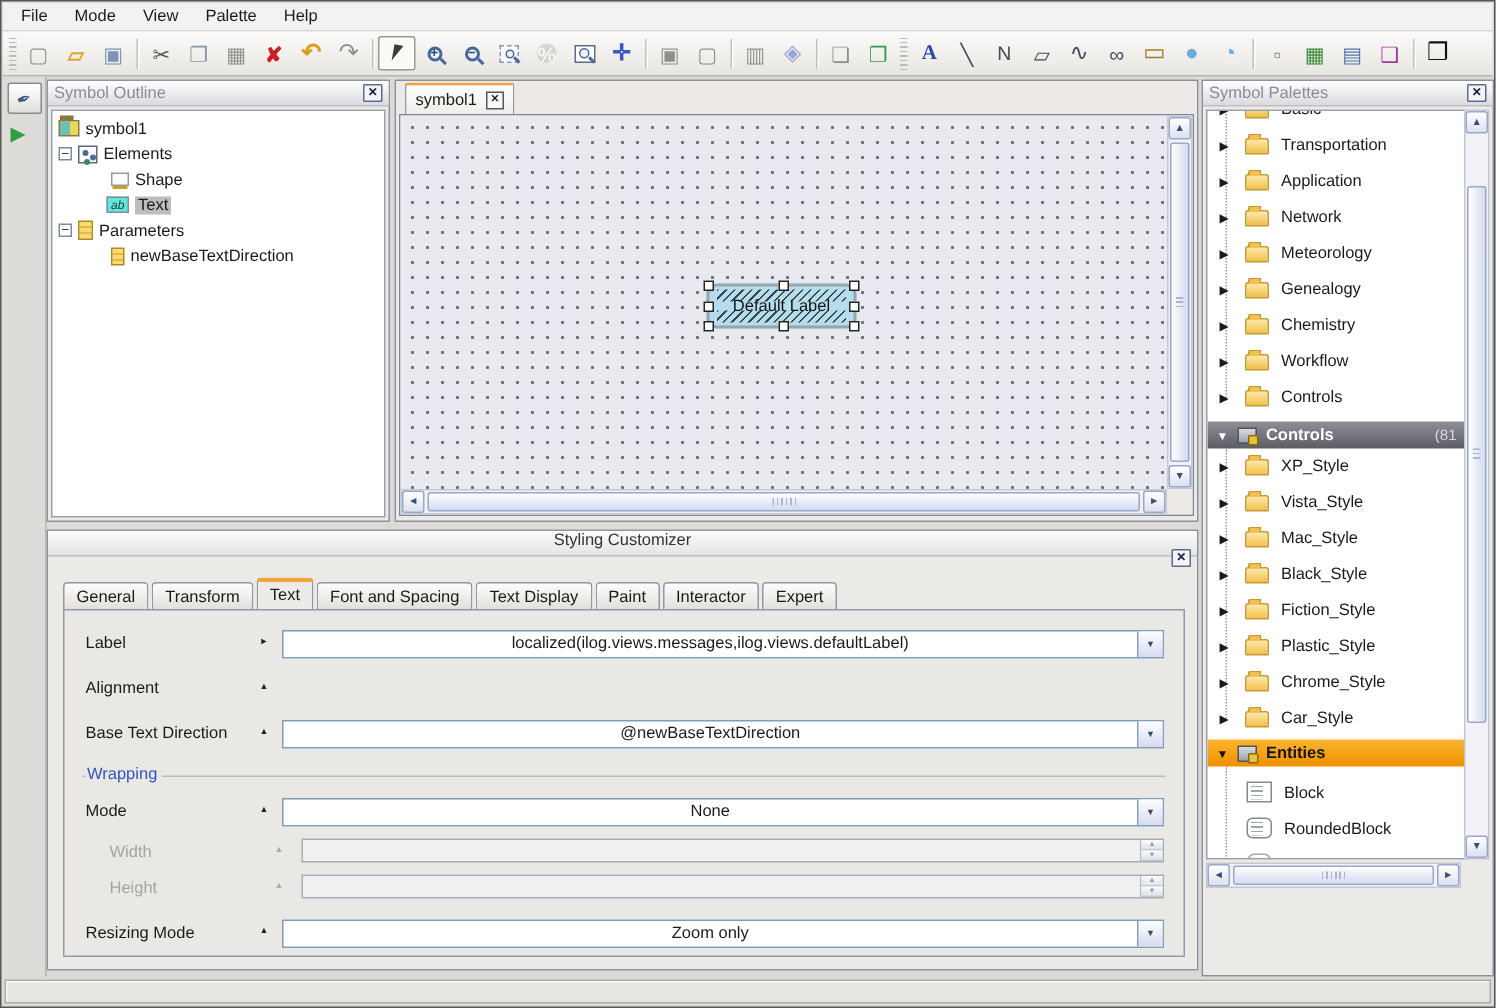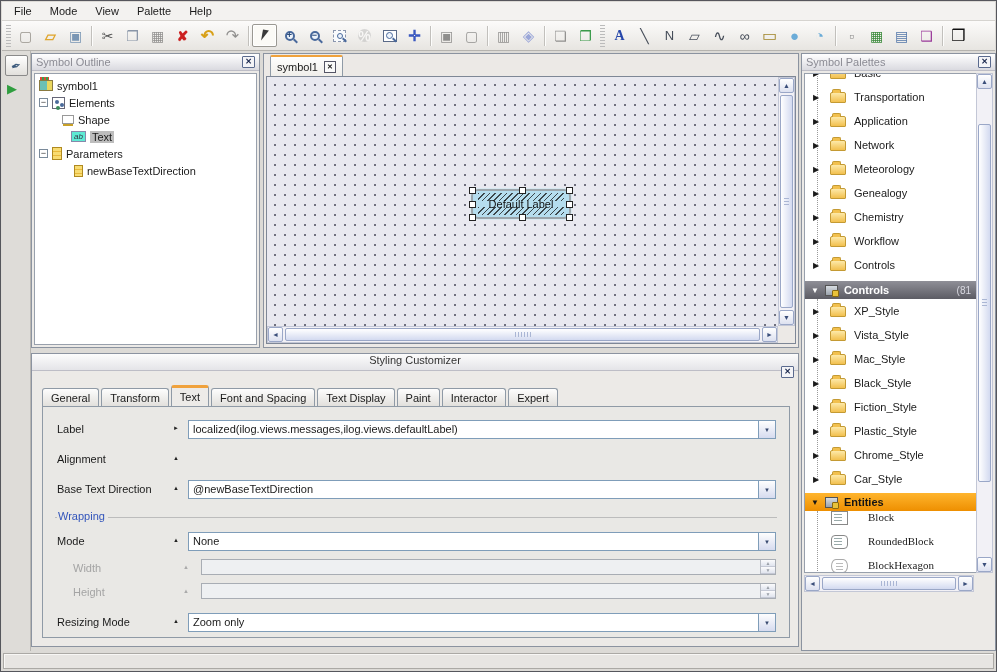--- a/index.html
+++ b/index.html
@@ -132,21 +132,21 @@
   .sec-head { display:flex; align-items:center; gap:6px; height:18px; padding:0 6px;
               font-weight:bold; position:relative; overflow:hidden; }
   .sec-head.controls { background:linear-gradient(#8f8f97,#5c5c64); color:#fff; }
   .sec-head.entities { background:linear-gradient(#ffb52e,#ee8f00); color:#141414; }
   .sec-tri { font-size:8px; }
   .pal-icon { width:13px; height:11px; border:1px solid #555;
               background:linear-gradient(#d8dde2,#9aa2ac); position:relative; flex:0 0 auto; }
   .pal-icon::after { content:""; position:absolute; right:-2px; bottom:-2px; width:5px; height:5px;
               background:#e8c23a; border:1px solid #8a6a10; border-radius:1px; }
   .sec-count { margin-left:auto; font-weight:normal; color:#d8d8e0; font-size:10px; }
-  .erow { display:flex; align-items:flex-start; height:24px; gap:20px; padding-left:26px; position:relative;font-family:Liberation Serif, serif; }
+  .erow { display:flex; align-items:flex-end; height:24px; gap:8px; padding-left:26px; position:relative; }
   .ent { width:17px; height:14px; border:1px solid #888; background:#fff; position:relative; flex:0 0 auto; }
   .ent.lines::before { content:""; position:absolute; left:2px; top:2px; width:8px; height:9px;
         background:repeating-linear-gradient(#9aa 0 1px, transparent 1px 3px); }
   .ent.rounded { border-radius:4px; }
   .ent.hex { border-radius:7px / 10px; border-color:#aaa; }
   .ent.hex::before { content:""; position:absolute; left:4px; top:3px; width:7px; height:7px;
         background:repeating-linear-gradient(#bbb 0 1px, transparent 1px 3px); }
 
   
   .tabs2 { position:absolute; left:10px; top:31px; display:flex; align-items:flex-end; }
@@ -155,21 +155,21 @@
           display:flex; align-items:center; margin-right:2px; }
   .tab2.active { height:21px; background:#edebe8; border-top:3px solid #f0a23c; }
   .cust-content { position:absolute; left:10px; top:52px; width:748px; height:232px;
                   border:1px solid #8f9aa6; background:#e9e8e5; }
   .frow { position:absolute; left:0; right:0; height:19px; }
   .flabel { position:absolute; left:14px; top:3px; color:#1a1a1a; }
   .flabel.indent { left:30px; color:#a4a4a4; }
   .farrow { position:absolute; left:130px; top:5px; font-size:6px; color:#222; }
   .farrow.gray { left:140px; color:#aaa; }
   .combo { position:absolute; left:145px; right:13px; top:0; height:19px;
-           border:1px solid #7f9db9; background:#fff; display:flex; }
+           border:1px solid #7f9db9; background:#fff; display:flex;text-align:center; }
   .combo-text { flex:1; padding:2px 4px; white-space:nowrap; overflow:hidden; }
   .combo-btn { width:17px; background:linear-gradient(#fefefe,#d6dbef); border-left:1px solid #7f9db9;
                display:flex; align-items:center; justify-content:center; color:#37496f; font-size:6px; }
   .spinfield { position:absolute; left:158px; right:13px; top:0; height:16px;
                border:1px solid #a8adb4; background:#eef0f2; display:flex; }
   .spinfield .val { flex:1; }
   .spins { width:15px; display:flex; flex-direction:column; border-left:1px solid #b8bcc4; }
   .spins span { flex:1; background:linear-gradient(#fbfbfc,#e0e4ee); border-bottom:1px solid #c4c8d4;
                 font-size:5px; color:#9aa0a8; display:flex; align-items:center; justify-content:center; }
   .wrap-line { position:absolute; left:12px; right:12px; border-top:1px solid #bcbcbc; }
@@ -334,21 +334,21 @@
     <div class="tree" style="left:2px; top:19px; right:2px; bottom:2px; padding-top:3px;">
       <div class="trow" style="padding-left:4px">
         <i class="sym-icon"></i>
         <span>symbol1</span>
       </div>
       <div class="trow" style="padding-left:4px">
         <span class="exp">−</span>
         <i class="elements-icon"></i>
         <span>Elements</span>
       </div>
-      <div class="trow" style="padding-left:27px">
+      <div class="trow" style="padding-left:39px">
         <i class="shape-icon"></i>
         <span>Shape</span>
       </div>
       <div class="trow" style="padding-left:36px">
         <i class="text-icon">ab</i>
         <span class="sel">Text</span>
       </div>
       <div class="trow" style="padding-left:4px">
         <span class="exp">−</span>
         <i class="param-icon"></i>

